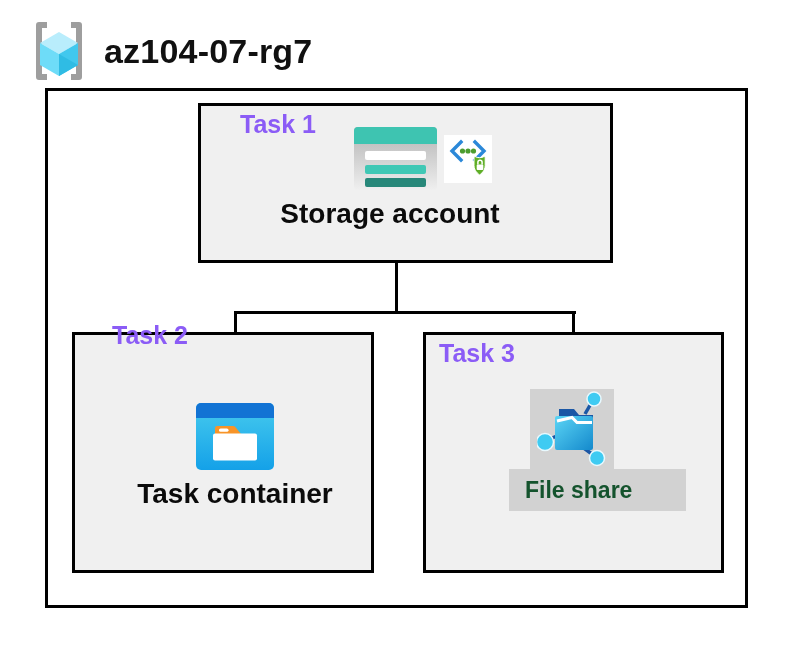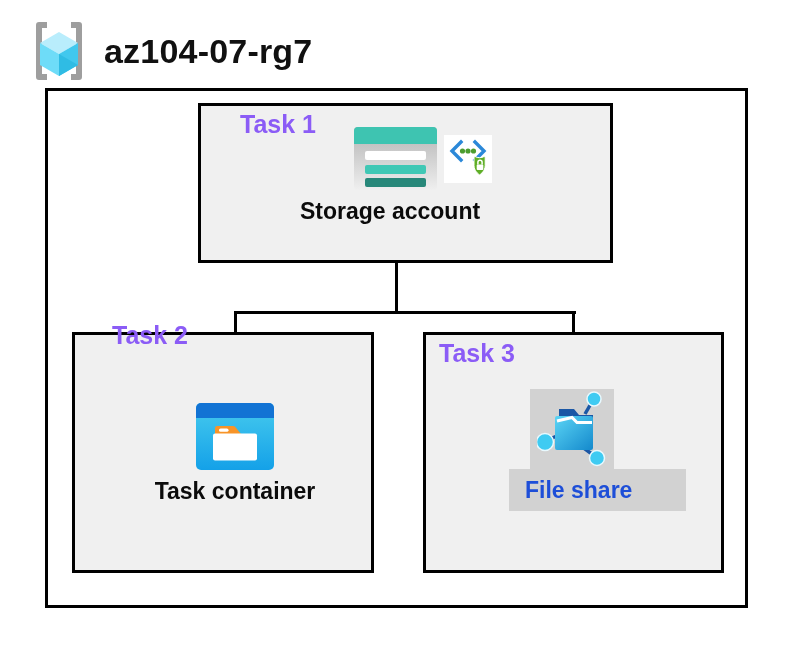--- a/index.html
+++ b/index.html
@@ -19,29 +19,29 @@
   .task-box{
     border:3px solid #000;background:#f0f0f0;
   }
   .task1{left:198px;top:103px;width:409px;height:154px;}
   .task2{left:72px;top:332px;width:296px;height:235px;}
   .task3{left:423px;top:332px;width:295px;height:235px;}
   .task-label{
     position:absolute;font-size:25px;font-weight:bold;color:#8b5cf6;white-space:nowrap;
   }
   .item-label{
-    position:absolute;font-size:23px;font-weight:bold;color:#0b0b0b;white-space:nowrap;
+    position:absolute;font-size:28px;font-weight:bold;color:#0b0b0b;white-space:nowrap;
     transform:translateX(-50%);
   }
   .connector{position:absolute;background:#000;}
   .gray-bg{position:absolute;background:#d2d2d2;}
   .fs-label-bg{
     left:509px;top:469px;width:177px;height:42px;background:#d2d2d2;
     display:flex;align-items:center;padding-left:16px;box-sizing:border-box;
-    font-size:23px;font-weight:bold;color:#1d4ed8;white-space:nowrap;
+    font-size:23px;font-weight:bold;color:#14532d;white-space:nowrap;
   }
 </style>
 </head>
 <body>
 
 <div class="canvas">
 
   <svg class="abs" style="left:30px;top:20px;" width="58" height="62" viewBox="0 0 58 62">
     <path d="M17 5 H9 V57 H17" fill="none" stroke="#9e9e9e" stroke-width="6" stroke-linejoin="round"></path>
     <path d="M41 5 H49 V57 H41" fill="none" stroke="#9e9e9e" stroke-width="6" stroke-linejoin="round"></path>

